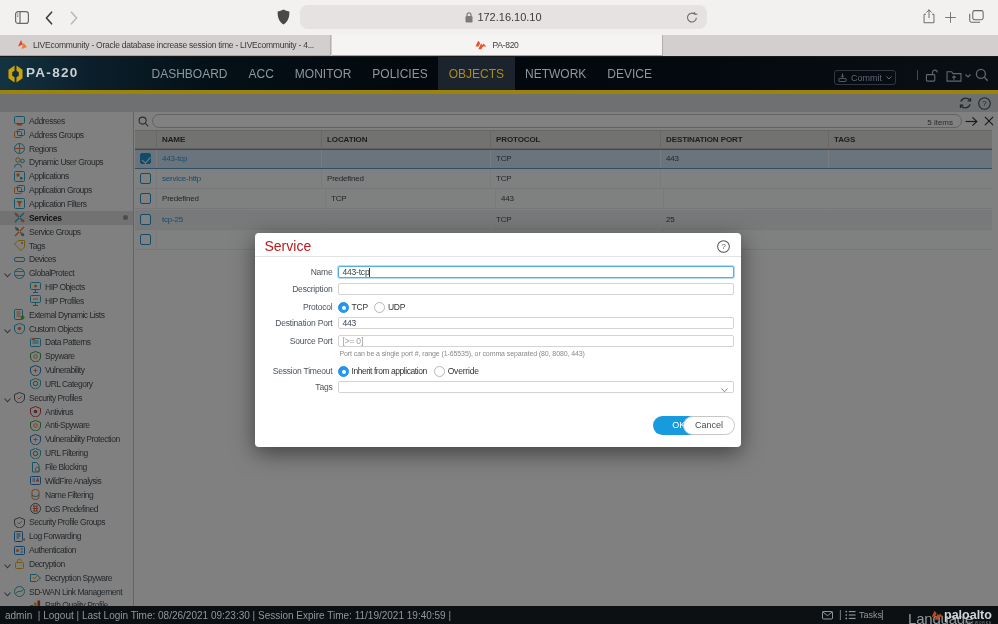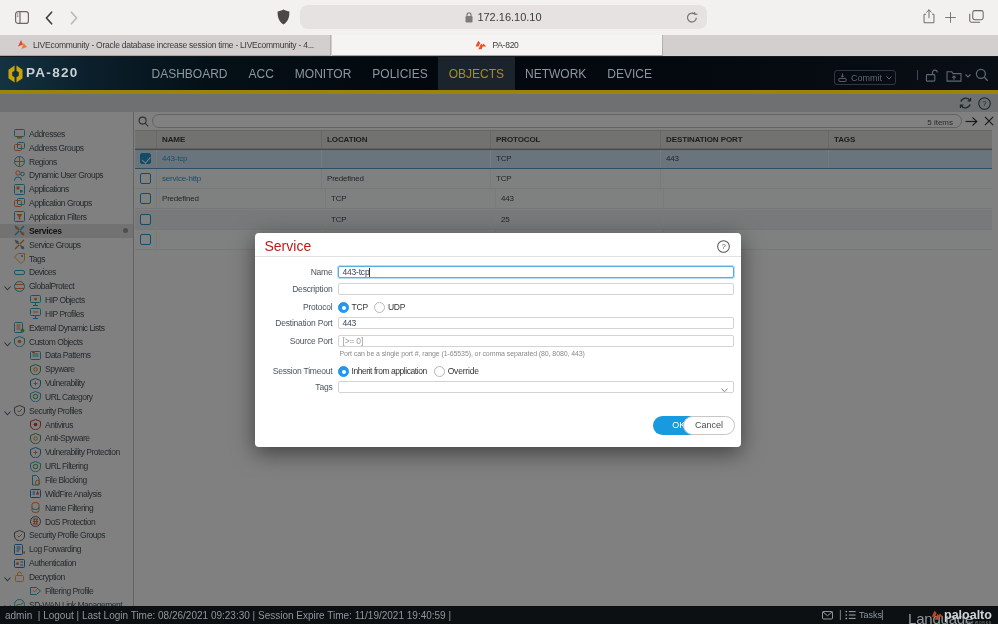--- a/index.html
+++ b/index.html
@@ -23,21 +23,21 @@
 
 #panhead { position:absolute; left:0; top:0; width:998px; height:33px; background:linear-gradient(90deg,#143341 0px,#0b1f2b 90px,#041017 210px,#02080d 430px,#04090f 700px,#0a0f15 998px); }
 #panhead .brand { position:absolute; left:26px; top:7.5px; font-size:13.5px; font-weight:bold; color:#c9cfd5; letter-spacing:1.3px; }
 .nav { position:absolute; left:141px; top:0; height:33px; display:flex; align-items:stretch; font-size:12px; color:#8d979f; letter-spacing:0; }
 .navitem { padding:0 10.5px; display:flex; align-items:center; }
 .navitem.active { background:#1b242c; color:#a98c1c; }
 #goldline { position:absolute; left:0; top:33px; width:998px; height:4px; background:#9c8309; }
 
 #utilstrip { position:absolute; left:0; top:37px; width:998px; height:18px; background:#d9dcde; }
 
-#sidebar { position:absolute; left:0; top:55px; width:134px; height:494px; background:#fcfcfb; border-right:1px solid #c5c3c2; overflow:hidden; padding-top:15px; }
+#sidebar { position:absolute; left:0; top:55px; width:134px; height:494px; background:#fcfcfb; border-right:1px solid #c5c3c2; overflow:hidden; padding-top:2px; }
 .sitem { position:relative; height:13.85px; display:flex; align-items:center; font-size:8.5px; letter-spacing:-0.5px; color:#49525a; white-space:nowrap; }
 .sitem .car { position:absolute; left:4px; top:4px; }
 .sitem .ic { position:absolute; width:11px; height:11px; }
 .sitem .lb { position:absolute; }
 .lv0 .ic { left:14px; } .lv0 .lb { left:29px; }
 .lv1 .ic { left:30px; } .lv1 .lb { left:45px; }
 .sitem.sel { background:#e2e0df; }
 .sitem.sel .lb { font-weight:bold; color:#2a2a2a; letter-spacing:-0.3px; }
 
 #main { position:absolute; left:135px; top:55px; width:863px; height:494px; background:#fcfcfb; }
@@ -420,21 +420,21 @@
             <path d="M2 2.5 a3.5 2 0 0 1 7 0 v6 a3.5 2 0 0 1 -7 0 Z" fill="none" stroke="#f07f35"></path>
             <path d="M2 5.5 a3.5 2 0 0 0 7 0" fill="none" stroke="#2fa8c4"></path>
           </svg>
           <span class="lb">Name Filtering</span>
         </div>
         <div class="sitem lv1">
           <svg class="ic" viewBox="0 0 11 11" width="11" height="11" stroke-width="1">
             <circle cx="5.5" cy="5.5" r="5" fill="none" stroke="#5a646c"></circle>
             <path d="M3 3 h5 M3 5.5 h5 M3 8 h5 M4.2 3 v5 M6.8 3 v5" stroke="#e85a2d"></path>
           </svg>
-          <span class="lb">DoS Protection</span>
+          <span class="lb">DoS Predefined</span>
         </div>
         <div class="sitem lv0">
           <svg class="ic" viewBox="0 0 11 11" width="11" height="11" stroke-width="1">
             <path d="M5.5 0.5 L10.5 2.5 V6 c0 3 -2.5 4.5 -5 5 c-2.5 -0.5 -5 -2 -5 -5 V2.5 Z" fill="none" stroke="#5a646c"></path>
             <path d="M3.5 5.5 l1.5 1.5 l3 -3" fill="none" stroke="#f07f35"></path>
           </svg>
           <span class="lb">Security Profile Groups</span>
         </div>
         <div class="sitem lv0">
           <svg class="ic" viewBox="0 0 11 11" width="11" height="11" stroke-width="1">
@@ -460,21 +460,21 @@
             <rect x="1.5" y="4.5" width="8" height="6" rx="1" fill="none" stroke="#eab012"></rect>
             <path d="M3.5 4.5 V3 a2 2 0 0 1 4 0" fill="none" stroke="#eab012"></path>
           </svg>
           <span class="lb">Decryption</span>
         </div>
         <div class="sitem lv1">
           <svg class="ic" viewBox="0 0 11 11" width="11" height="11" stroke-width="1">
             <path d="M0.5 2.5 h6 l4 3.5 l-4 3.5 h-6 Z" fill="none" stroke="#2fa8c4"></path>
             <path d="M3 5 l1.5 2 l2.5 -3" stroke="#eab012" fill="none"></path>
           </svg>
-          <span class="lb">Filtering Profile</span>
+          <span class="lb">Decryption Spyware</span>
         </div>
         <div class="sitem lv0">
           <span class="car"><svg width="7" height="5" viewBox="0 0 7 5" fill="none" stroke="#5b656c" stroke-width="1.1">
               <path d="M0.5 0.5 L3.5 3.8 L6.5 0.5"></path>
             </svg></span>
           <svg class="ic" viewBox="0 0 11 11" width="11" height="11" stroke-width="1">
             <circle cx="5.5" cy="5.5" r="5" fill="none" stroke="#2fa8c4"></circle>
             <path d="M2 7.5 C3.5 4 7.5 7 9 3.5" fill="none" stroke="#38a04d"></path>
           </svg>
           <span class="lb">SD-WAN Link Management</span>
@@ -543,20 +543,23 @@
             <span class="cb"></span>
           </div>
           <div class="rc c2">Predefined</div>
           <div class="rc c3">TCP</div>
           <div class="rc c4">443</div>
           <div class="rc c5"></div>
         </div>
       <div class="row" id="row4">
           <div class="rc c0">
             <span class="cb"></span>
+          </div>
+          <div class="rc c1">
+            <span class="name">tcp-25</span>
           </div>
           <div class="rc c2"></div>
           <div class="rc c3">TCP</div>
           <div class="rc c4">25</div>
           <div class="rc c5"></div>
         </div>
       <div class="row" id="row5">
           <div class="rc c0">
             <span class="cb"></span>
           </div>

